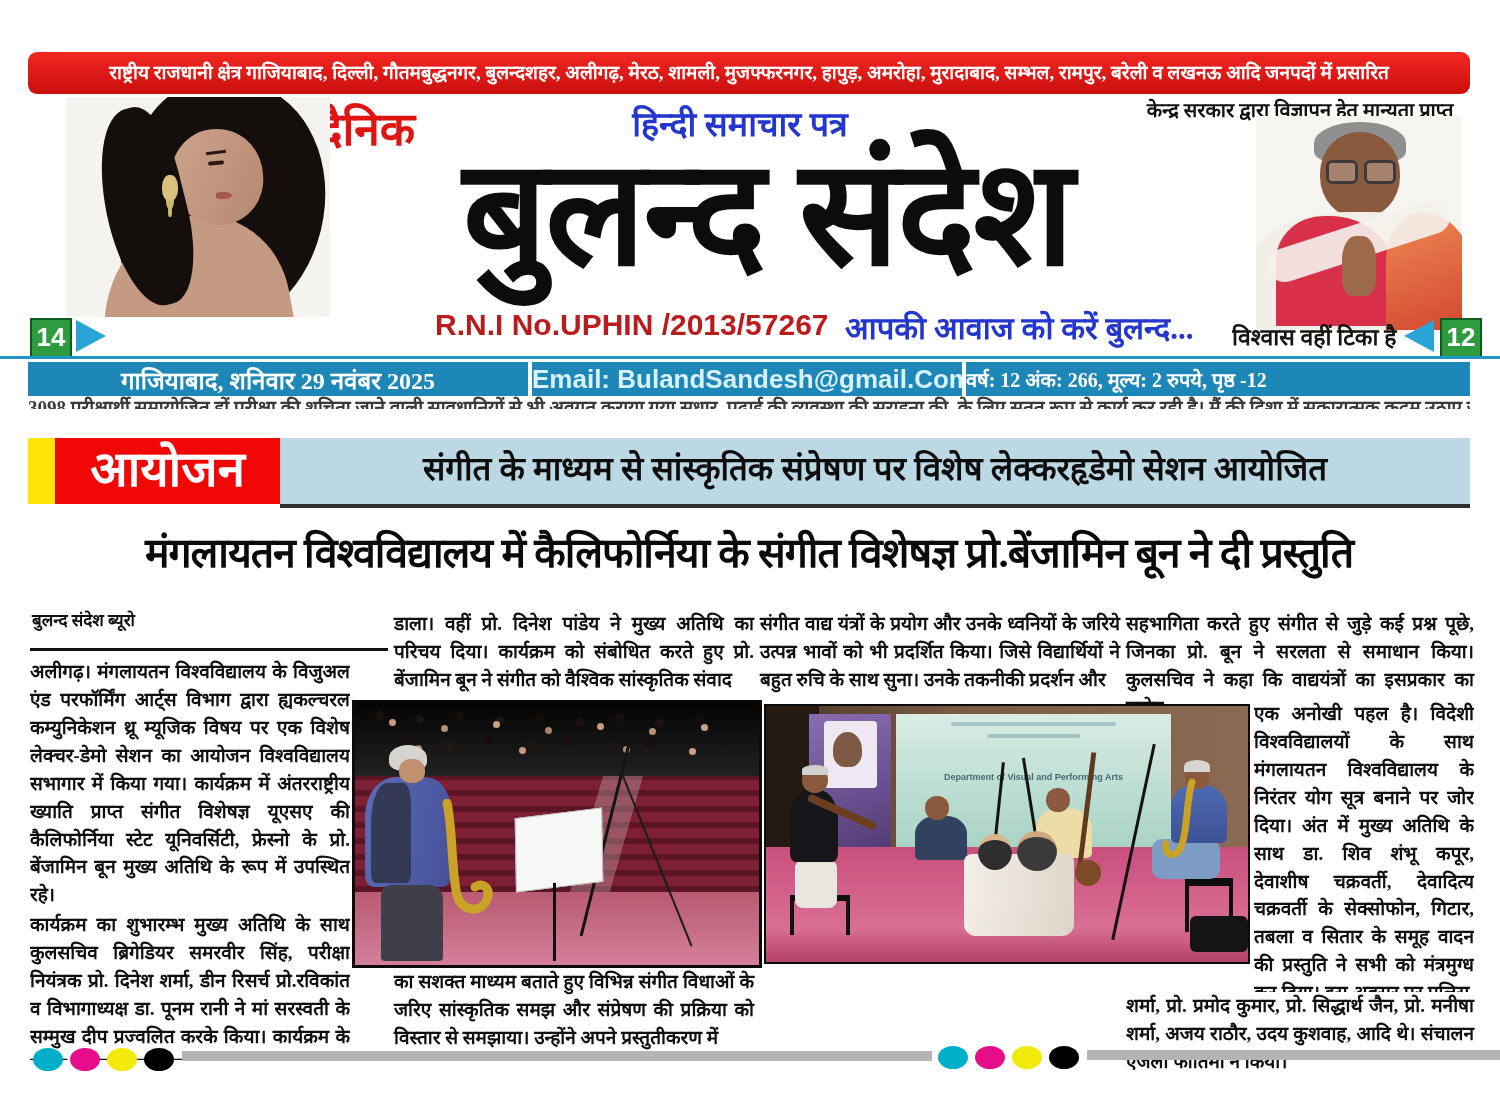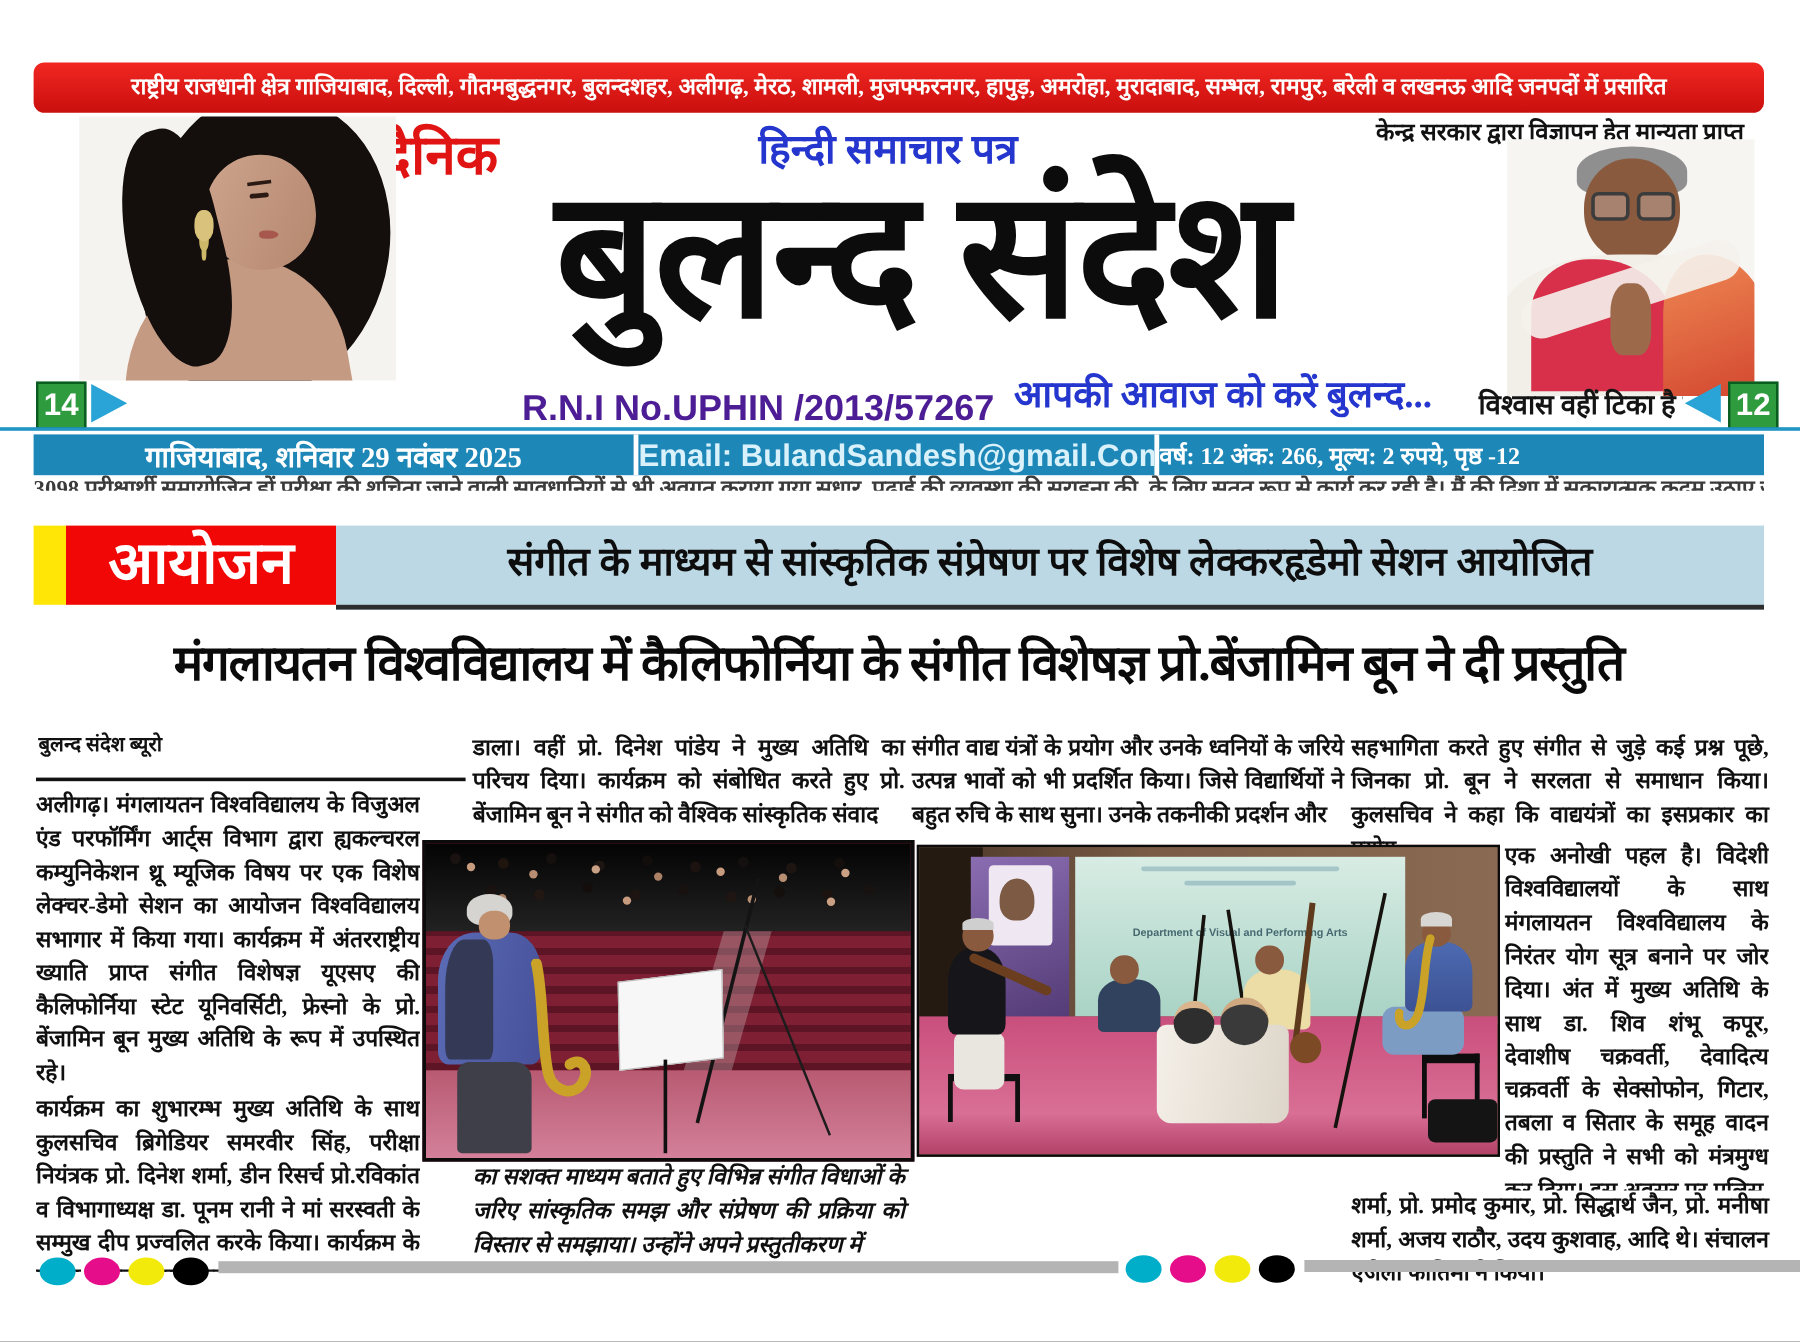--- a/index.html
+++ b/index.html
@@ -14,21 +14,21 @@
   
   .top-banner{left:28px;top:52px;width:1442px;height:42px;background:linear-gradient(#f22722,#c90f0d);
     border-radius:9px;color:#fff;font-weight:800;font-size:19px;line-height:42px;text-align:center;}
 
   
   .blue-sep{left:0;top:356px;width:1500px;height:3px;background:#2196c4;}
   .daily{left:318px;top:96px;font-size:46px;font-weight:900;color:#e01413;}
   .subtitle{left:560px;top:100px;width:360px;font-size:34px;font-weight:800;color:#2436cd;text-align:center;}
   .paper-title{left:300px;top:122px;width:935px;height:190px;font-size:148px;line-height:185px;
     font-weight:900;color:#0c0c0c;text-align:center;letter-spacing:-2px;}
-  .rni{left:435px;top:308px;font-size:30px;font-weight:800;color:#4c1d95;font-family:"Liberation Sans",sans-serif;margin-top:16px;}
+  .rni{left:435px;top:308px;font-size:30px;font-weight:800;color:#b91c1c;font-family:"Liberation Sans",sans-serif;}
   .tagline{left:845px;top:306px;font-size:31px;font-weight:800;color:#2436cd;}
   .accreditation{left:1120px;top:96px;width:360px;font-size:20px;font-weight:800;color:#111;text-align:center;}
 
   
   .page-box{width:38px;height:36px;background:#2f9b3f;border:2px solid #0a5c20;color:#fff;
     font-family:"Liberation Sans",sans-serif;font-size:26px;font-weight:800;text-align:center;line-height:34px;}
   .tri-r{width:0;height:0;border-top:16px solid transparent;border-bottom:16px solid transparent;border-left:30px solid #2aa4d6;}
   .tri-l{width:0;height:0;border-top:16px solid transparent;border-bottom:16px solid transparent;border-right:30px solid #2aa4d6;}
   .teaser-caption{font-size:23px;font-weight:800;color:#141414;}
 
@@ -79,21 +79,21 @@
 
   .byline{left:32px;top:608px;font-size:17px;font-weight:800;color:#111;}
   .byline-rule{left:30px;top:648px;width:358px;height:3px;background:#111;}
 
   
   .col1{left:30px;top:658px;width:320px;height:402px;overflow:hidden;}
   .col2-top{left:394px;top:610px;width:360px;}
   .col3-top{left:760px;top:610px;width:360px;}
   .col4-top{left:1126px;top:610px;width:348px;}
   .col4-side{left:1254px;top:700px;width:220px;height:292px;overflow:hidden;}
-  .col2-bottom{left:394px;top:968px;width:360px;font-style:italic;}
+  .col2-bottom{left:394px;top:968px;width:360px;}
   .col3-bottom{left:760px;top:962px;width:360px;}
   .col4-bottom{left:1126px;top:992px;width:348px;}
 
   
   .photo1{left:352px;top:700px;width:404px;height:262px;border:3px solid #0b0b0b;background:#6c1626;overflow:hidden;}
   .p1-wall{left:0;top:0;width:100%;height:40%;background:linear-gradient(#040404,#222 70%,#3a3a3a);}
   .p1-audience{left:0;top:28%;width:100%;height:48%;
     background:repeating-linear-gradient(0deg,#7e1f33 0 10px,#5d1424 10px 16px);}
   .p1-aisle{left:57%;top:28%;width:10%;height:48%;background:rgba(225,225,225,.28);transform:skewX(-16deg);}
   .p1-heads{left:20px;top:8px;width:9px;height:9px;border-radius:50%;background:#1a1210;

